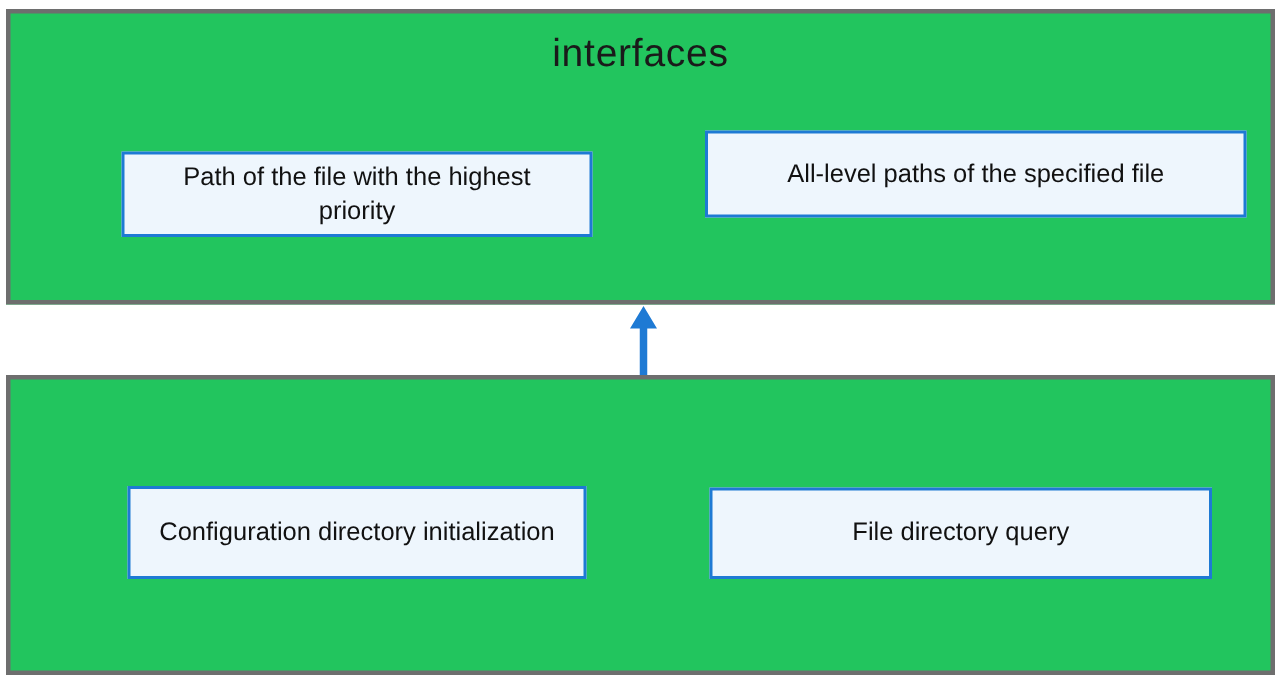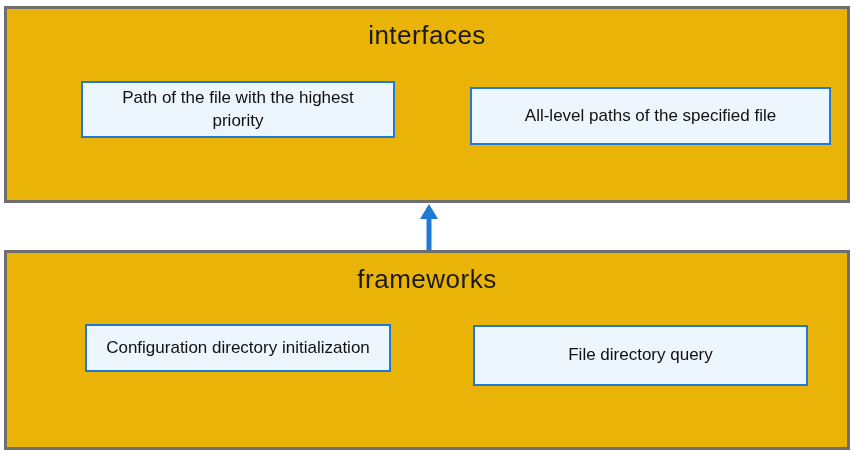--- a/index.html
+++ b/index.html
@@ -13,21 +13,21 @@
     width: 856px;
     height: 456px;
     background: #ffffff;
     overflow: hidden;
   }
   .layer {
     position: absolute;
     left: 4px;
     width: 846px;
     border: 3px solid #6e6e6e;
-    background: #eab308;
+    background: #22c55e;
     box-sizing: border-box;
   }
   .layer-interfaces { top: 6px;   height: 197px; }
   .layer-frameworks { top: 250px; height: 200px; }
   .layer-title {
     position: absolute;
     left: 0;
     right: 0;
     text-align: center;
     font-size: 26px;
@@ -43,23 +43,23 @@
     box-sizing: border-box;
     display: flex;
     align-items: center;
     justify-content: center;
     text-align: center;
     font-size: 17px;
     line-height: 1.3;
     color: #111111;
     padding: 2px 14px;
   }
-  .node-if-left  { left: 74px;  top: 72px; width: 314px; height: 57px; }
+  .node-if-left  { left: 74px;  top: 92px; width: 314px; height: 57px; }
   .node-if-right { left: 463px; top: 78px; width: 361px; height: 58px; }
-  .node-fw-left  { left: 78px;  top: 71px; width: 306px; height: 48px; }
+  .node-fw-left  { left: 78px;  top: 71px; width: 306px; height: 62px; }
   .node-fw-right { left: 466px; top: 72px; width: 335px; height: 61px; }
   .arrow-wrap {
     position: absolute;
     left: 415px;
     top: 204px;
     width: 28px;
     height: 46px;
   }
   .arrow-wrap svg { display: block; }
 </style>
@@ -74,18 +74,17 @@
     <div class="node node-if-right">All-level paths of the specified file</div>
   </div>
 
   <div class="arrow-wrap">
     <svg width="28" height="46" viewBox="0 0 28 46" xmlns="http://www.w3.org/2000/svg">
       <polygon points="14,0 23,15 16.5,15 16.5,46 11.5,46 11.5,15 5,15" fill="#1e7ad4"></polygon>
     </svg>
   </div>
 
   <div class="layer layer-frameworks">
-    <div class="layer-title">frameworks</div>
     <div class="node node-fw-left">Configuration directory initialization</div>
     <div class="node node-fw-right">File directory query</div>
   </div>
 
 </div>
 
 </body></html>

